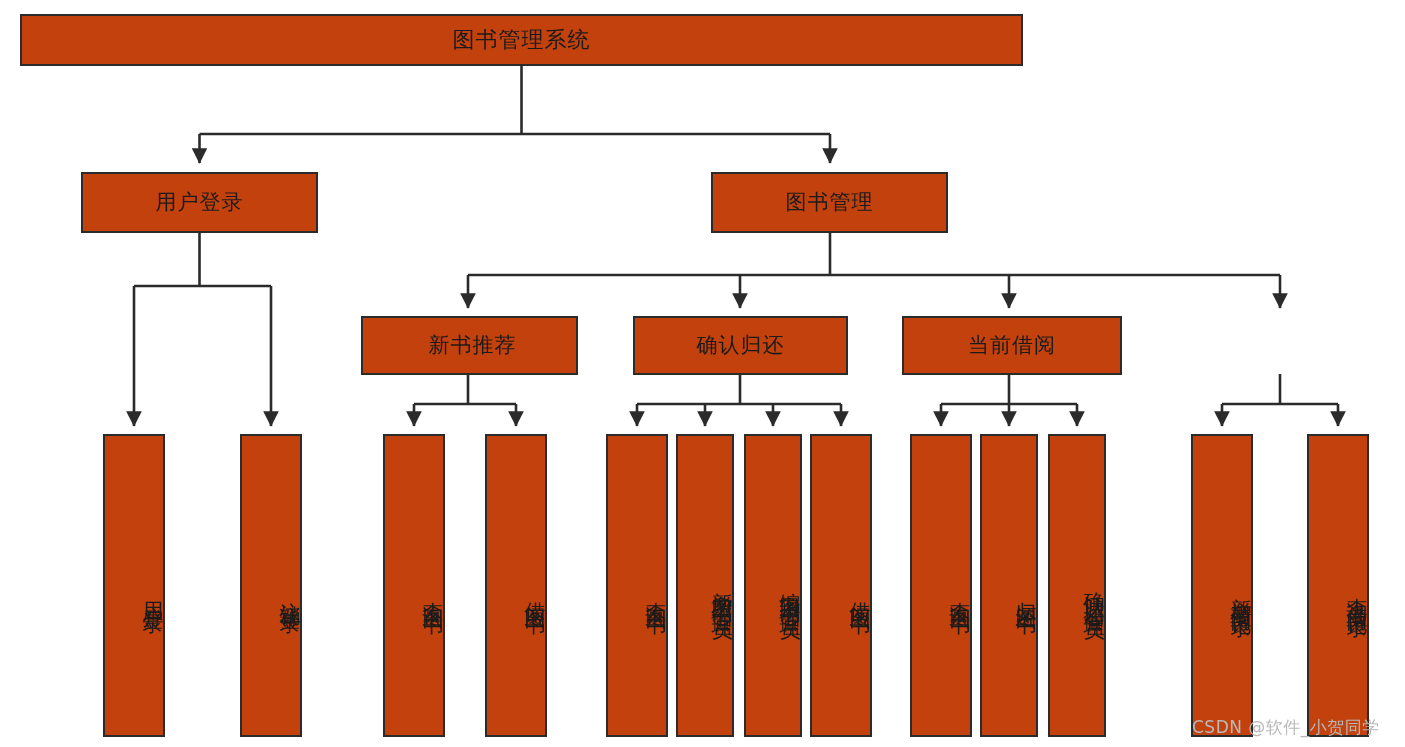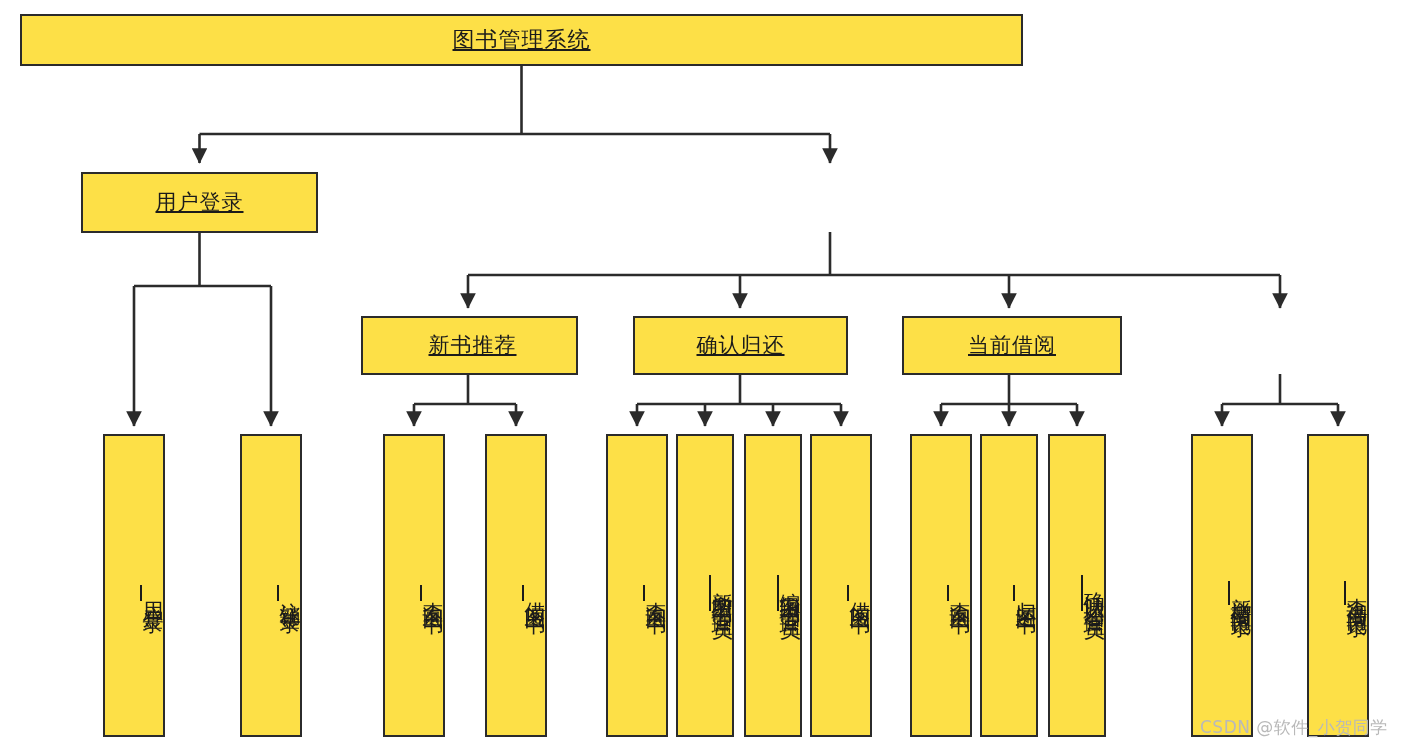--- a/index.html
+++ b/index.html
@@ -22,27 +22,26 @@
     position: absolute;
     left: 0;
     top: 0;
     width: 1405px;
     height: 747px;
   }
   .node {
     position: absolute;
     box-sizing: border-box;
     border: 2.5px solid #2b2b2b;
-    background: #fde047;
+    background: #c2410c;
     color: #1b1b1b;
     display: flex;
     align-items: center;
     justify-content: center;
     z-index: 2;
-    text-decoration: underline;
   }
   .node.h {
     font-size: 21px;
     letter-spacing: 1px;
     line-height: 1.1;
   }
   .node.root {
     font-size: 22px;
   }
   .node.v {
@@ -126,20 +125,23 @@
     </g>
   </svg>
 
   <div class="node h root" style="left:20px;top:14px;width:1003px;height:52px;">
     <span>图书管理系统</span>
   </div>
 
   <div class="node h" style="left:81px;top:172px;width:237px;height:61px;">
     <span>用户登录</span>
   </div>
+  <div class="node h" style="left:711px;top:172px;width:237px;height:61px;">
+    <span>图书管理</span>
+  </div>
 
   <div class="node h" style="left:361px;top:316px;width:217px;height:59px;padding-left:6px;">
     <span>新书推荐</span>
   </div>
   <div class="node h" style="left:633px;top:316px;width:215px;height:59px;">
     <span>确认归还</span>
   </div>
   <div class="node h" style="left:902px;top:316px;width:220px;height:59px;">
     <span>当前借阅</span>
   </div>
@@ -181,15 +183,15 @@
     <span class="vtext">确认归还（管理员）</span>
   </div>
 
   <div class="node v" style="left:1191px;top:434px;width:62px;height:303px;">
     <span class="vtext">新增借阅记录</span>
   </div>
   <div class="node v" style="left:1307px;top:434px;width:62px;height:303px;">
     <span class="vtext">查询借阅记录</span>
   </div>
 
-  <div class="watermark" style="left:1192px;top:716px;margin-left:8px;">CSDN @软件_小贺同学</div>
+  <div class="watermark" style="left:1192px;top:716px;">CSDN @软件_小贺同学</div>
 
 </div>
 
 </body></html>

